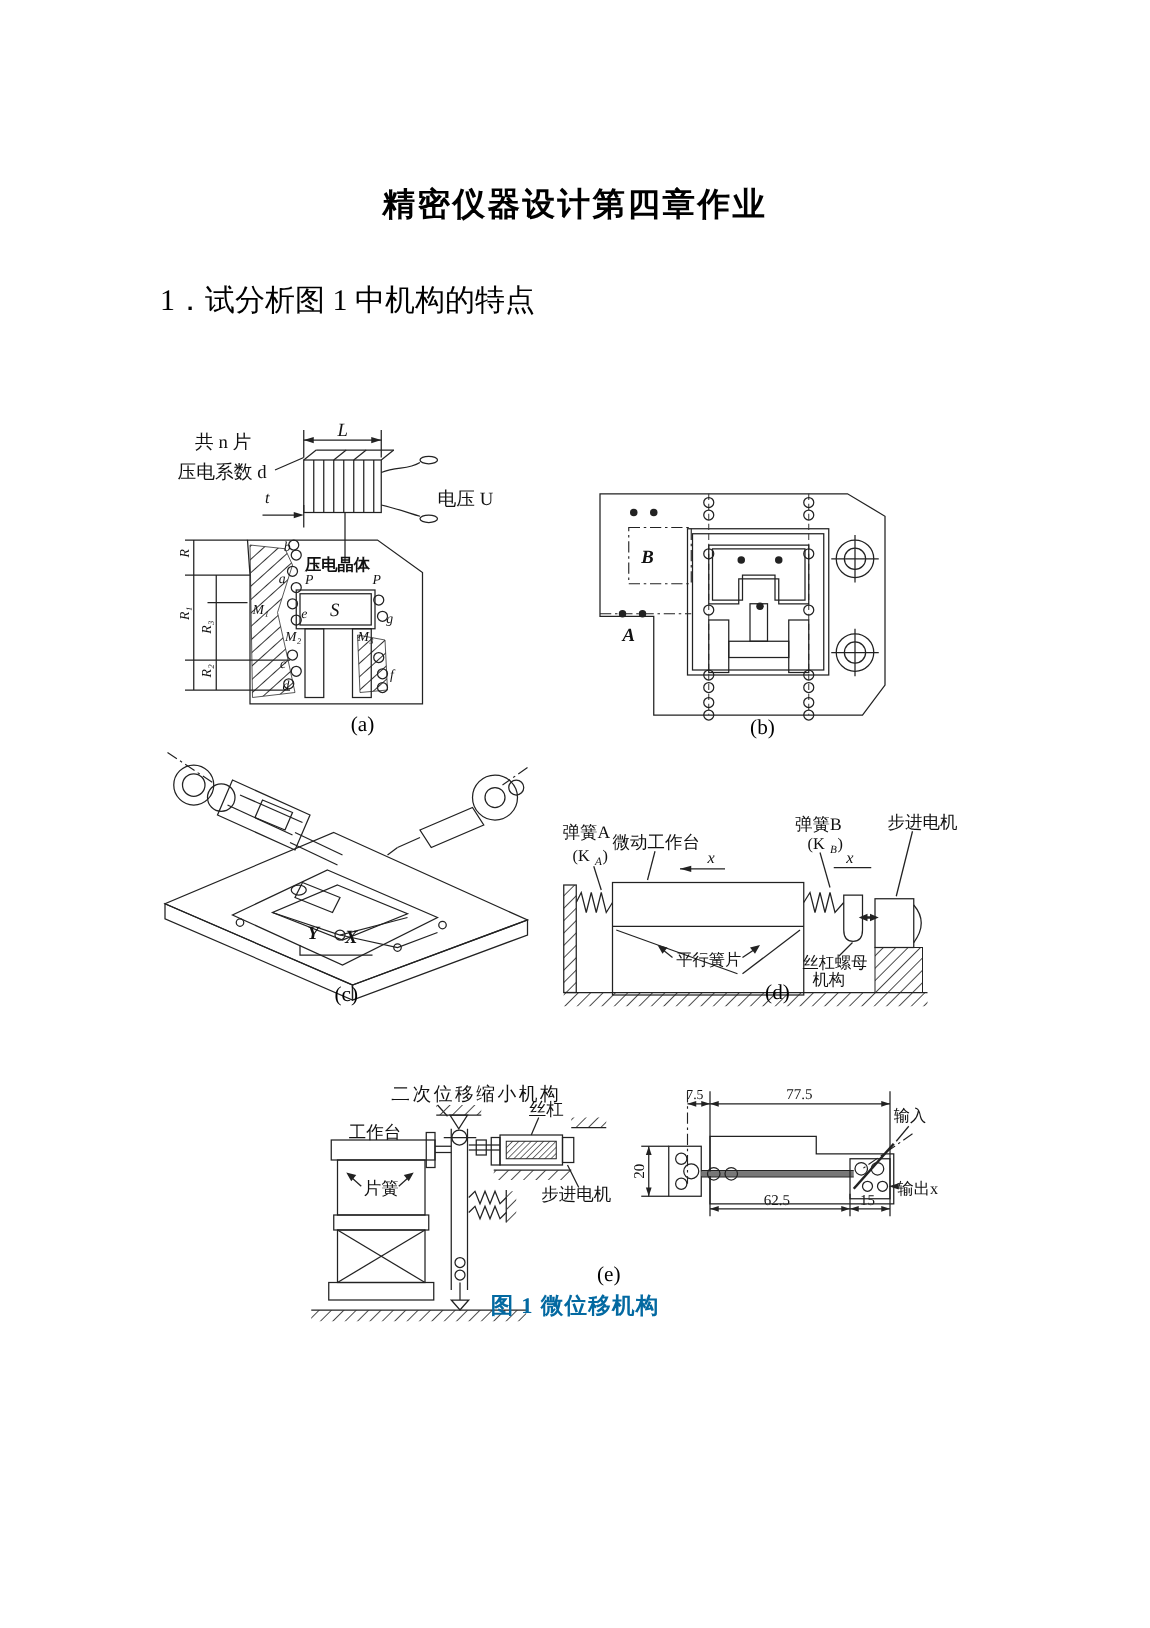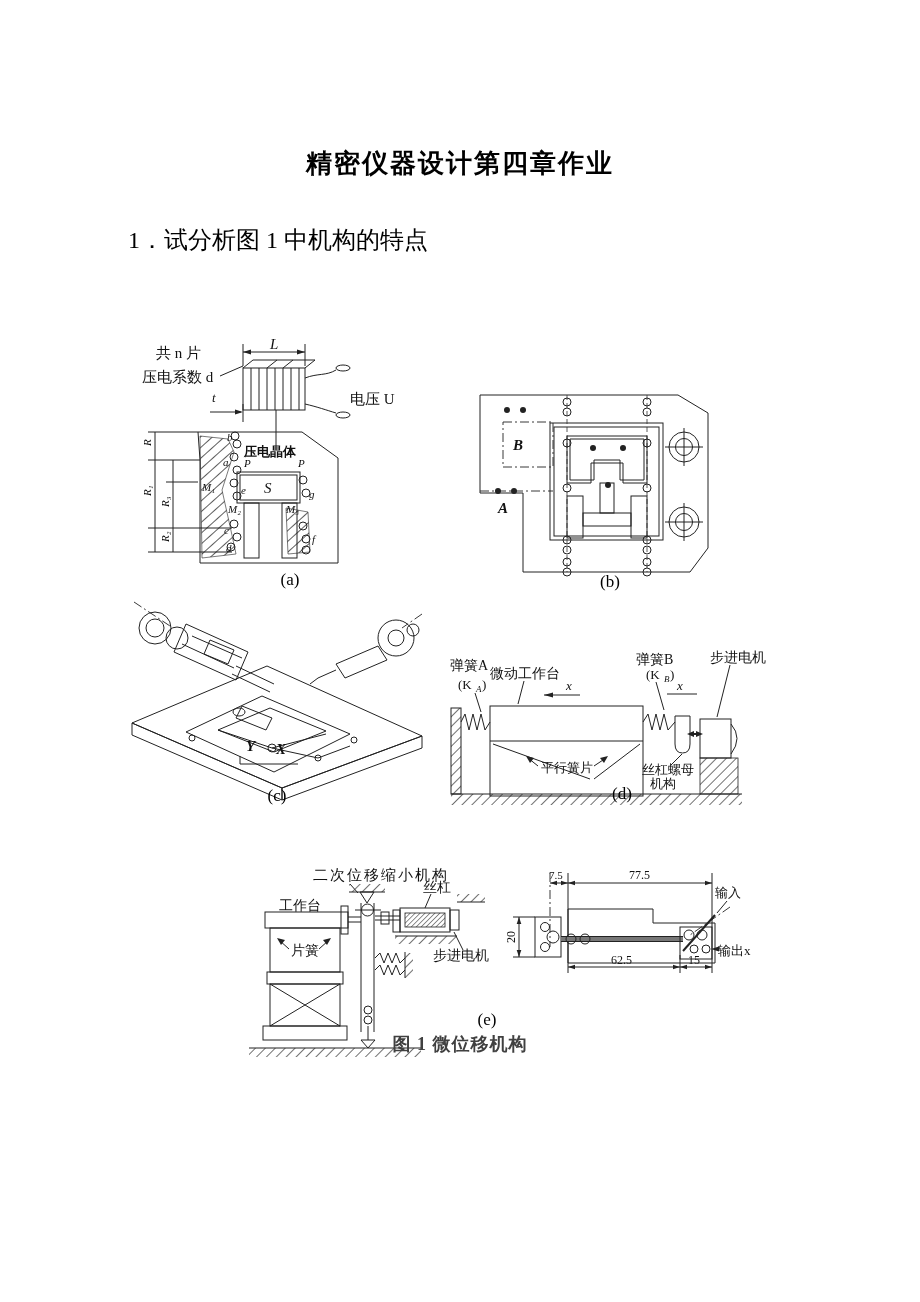--- a/index.html
+++ b/index.html
@@ -7,21 +7,21 @@
         font-family:"Liberation Serif",serif;color:#000;}
   .title{position:absolute;top:146px;left:0;width:100%;text-align:center;
          font-family:"Liberation Sans",sans-serif;font-weight:bold;font-size:26px;letter-spacing:2px;}
   .qline{position:absolute;font-size:24px;white-space:nowrap;}
   .q1{left:128px;top:224px;}
   .q2{left:156px;top:257px;}
   .q3{left:156px;top:290px;}
   .figwrap{position:absolute;}
   .subcap{position:absolute;text-align:center;font-size:17px;}
   .maincap{position:absolute;top:1032px;left:0;width:920px;text-align:center;
-           font-weight:bold;font-size:18px;color:#404040;letter-spacing:1px;}
+           font-weight:bold;font-size:18px;color:#0369a1;letter-spacing:1px;}
   .watermark{position:absolute;left:228px;top:594px;z-index:6;pointer-events:none;
              font-family:"Liberation Sans",sans-serif;font-size:44px;letter-spacing:5px;
              color:rgba(185,185,185,0.62);white-space:nowrap;}
   svg{overflow:visible;}
   svg .ln{stroke:#222;fill:none;stroke-width:1;}
   svg .thk{stroke:#222;fill:none;stroke-width:2;}
   svg .fil{fill:#222;stroke:none;}
   svg text{fill:#111;font-family:"Liberation Serif",serif;}
   svg .lab{font-size:13px;}
   svg .lab14{font-size:14px;}

